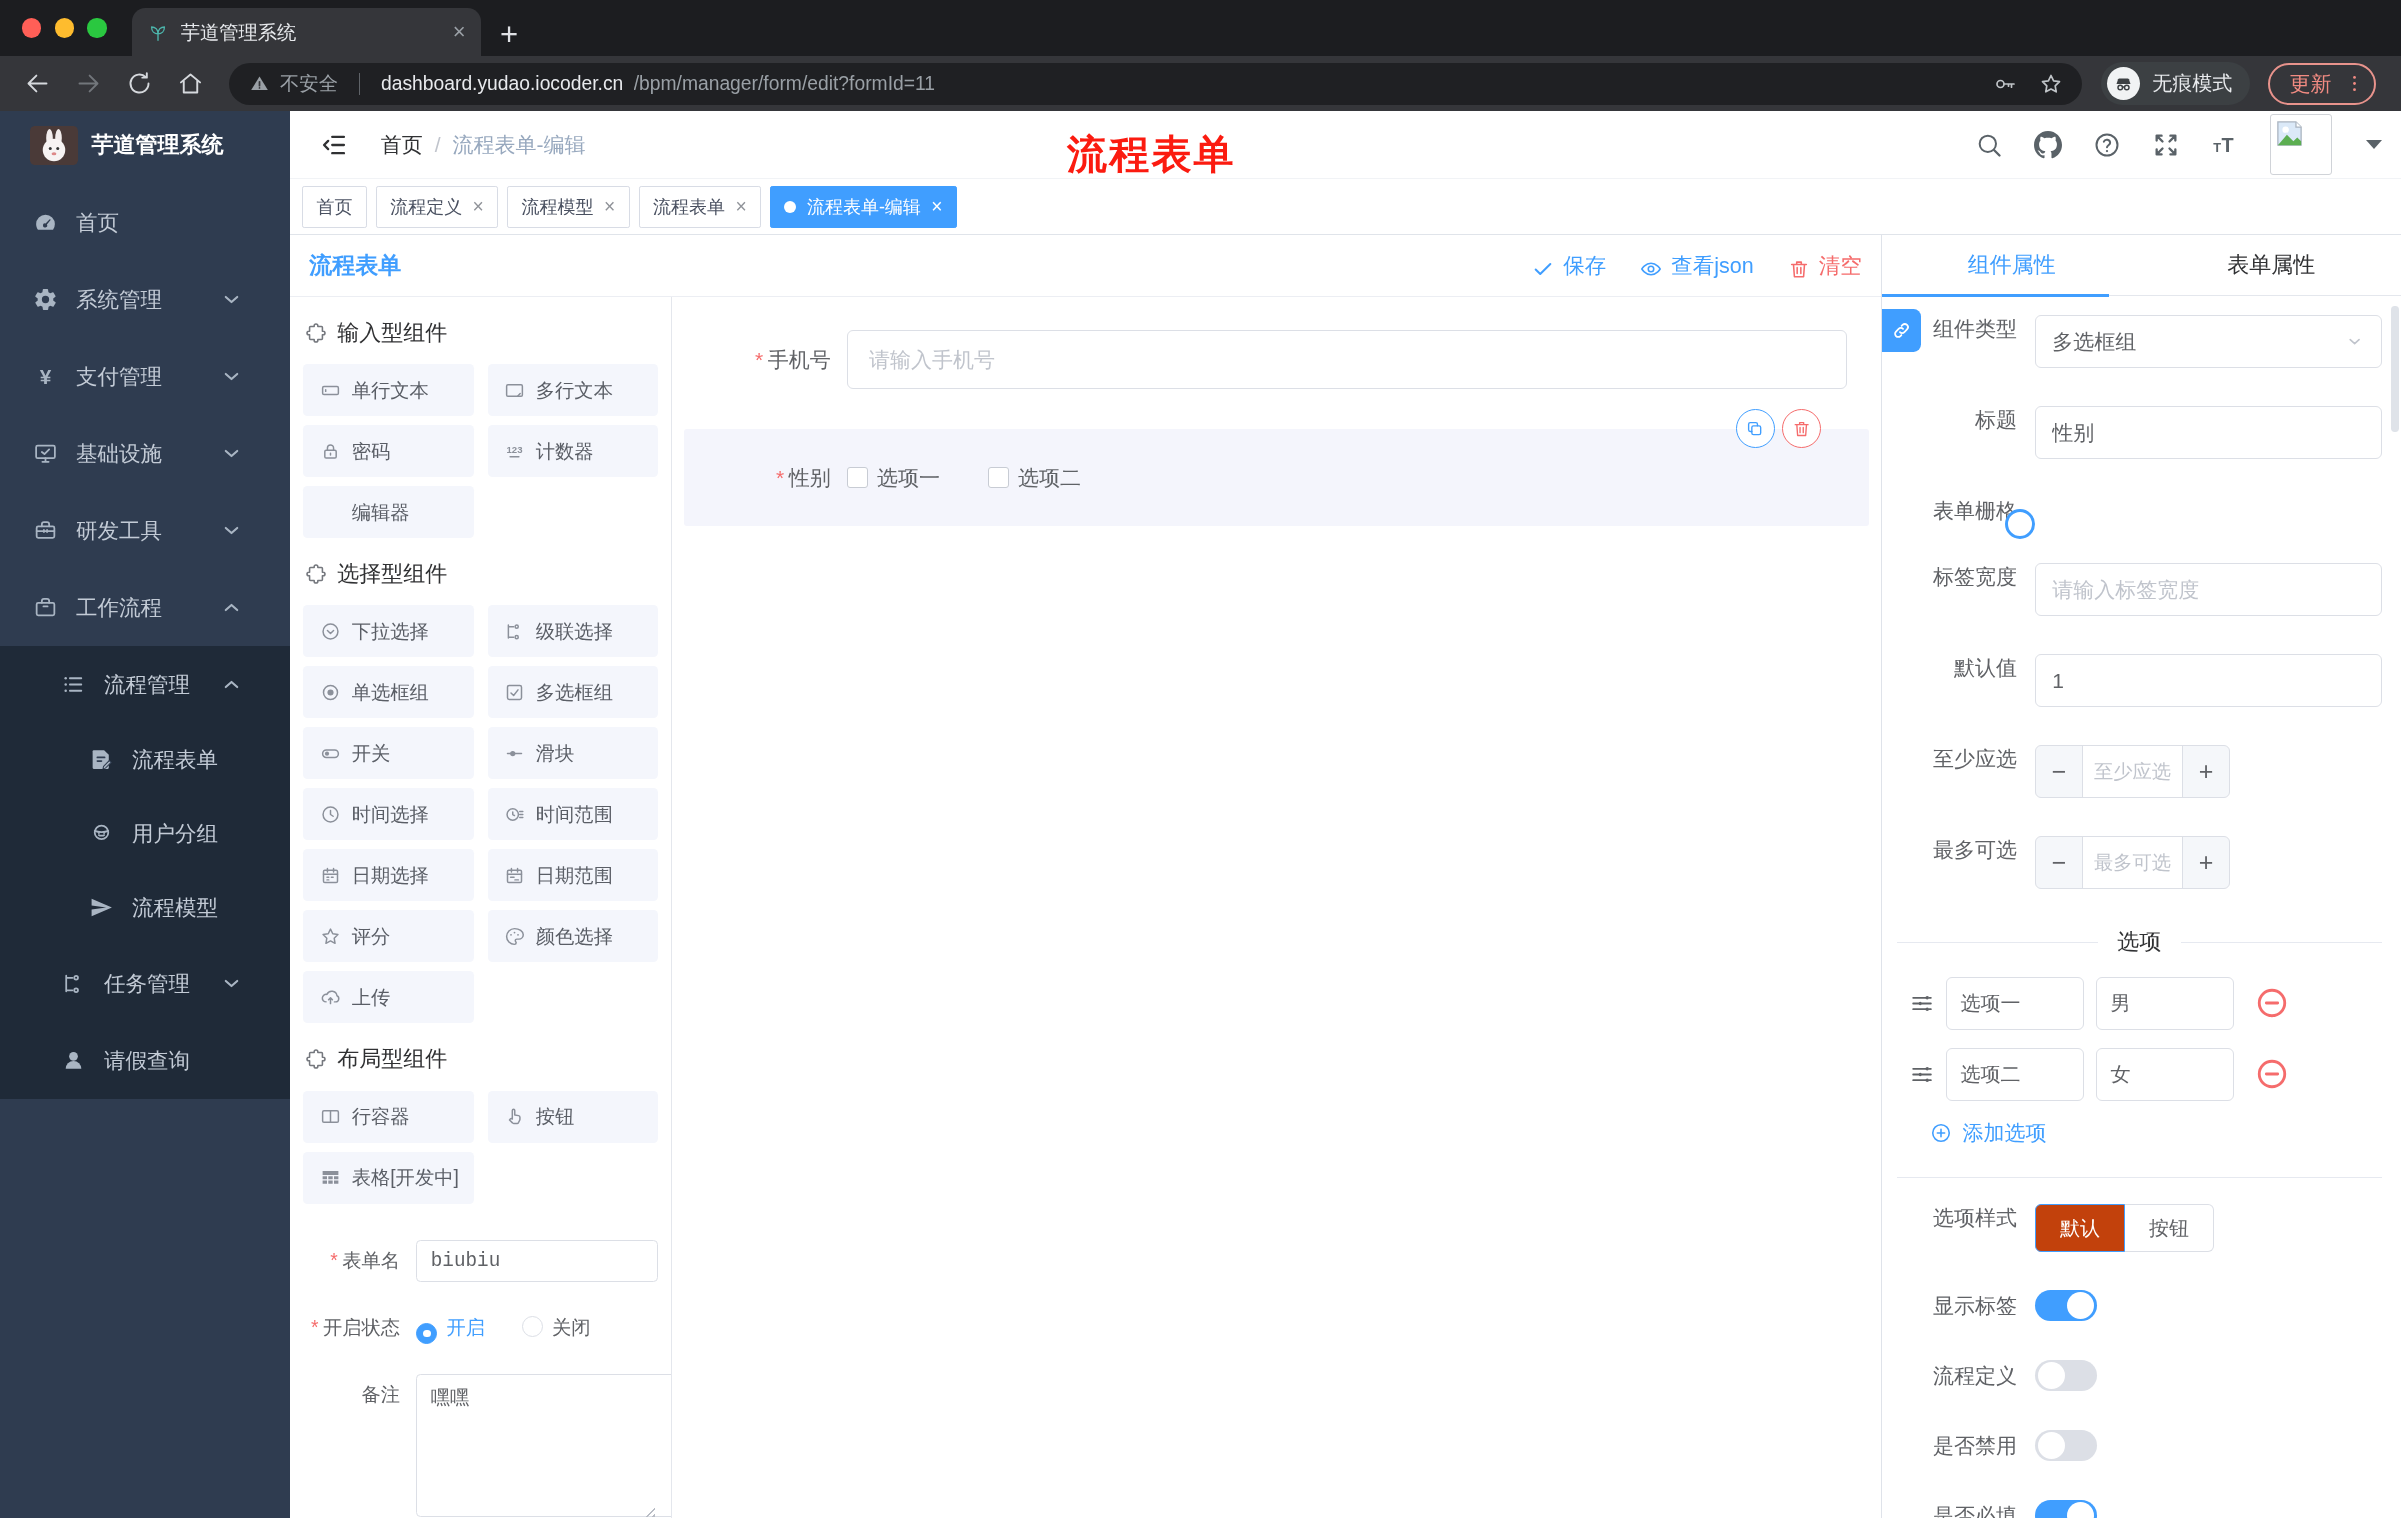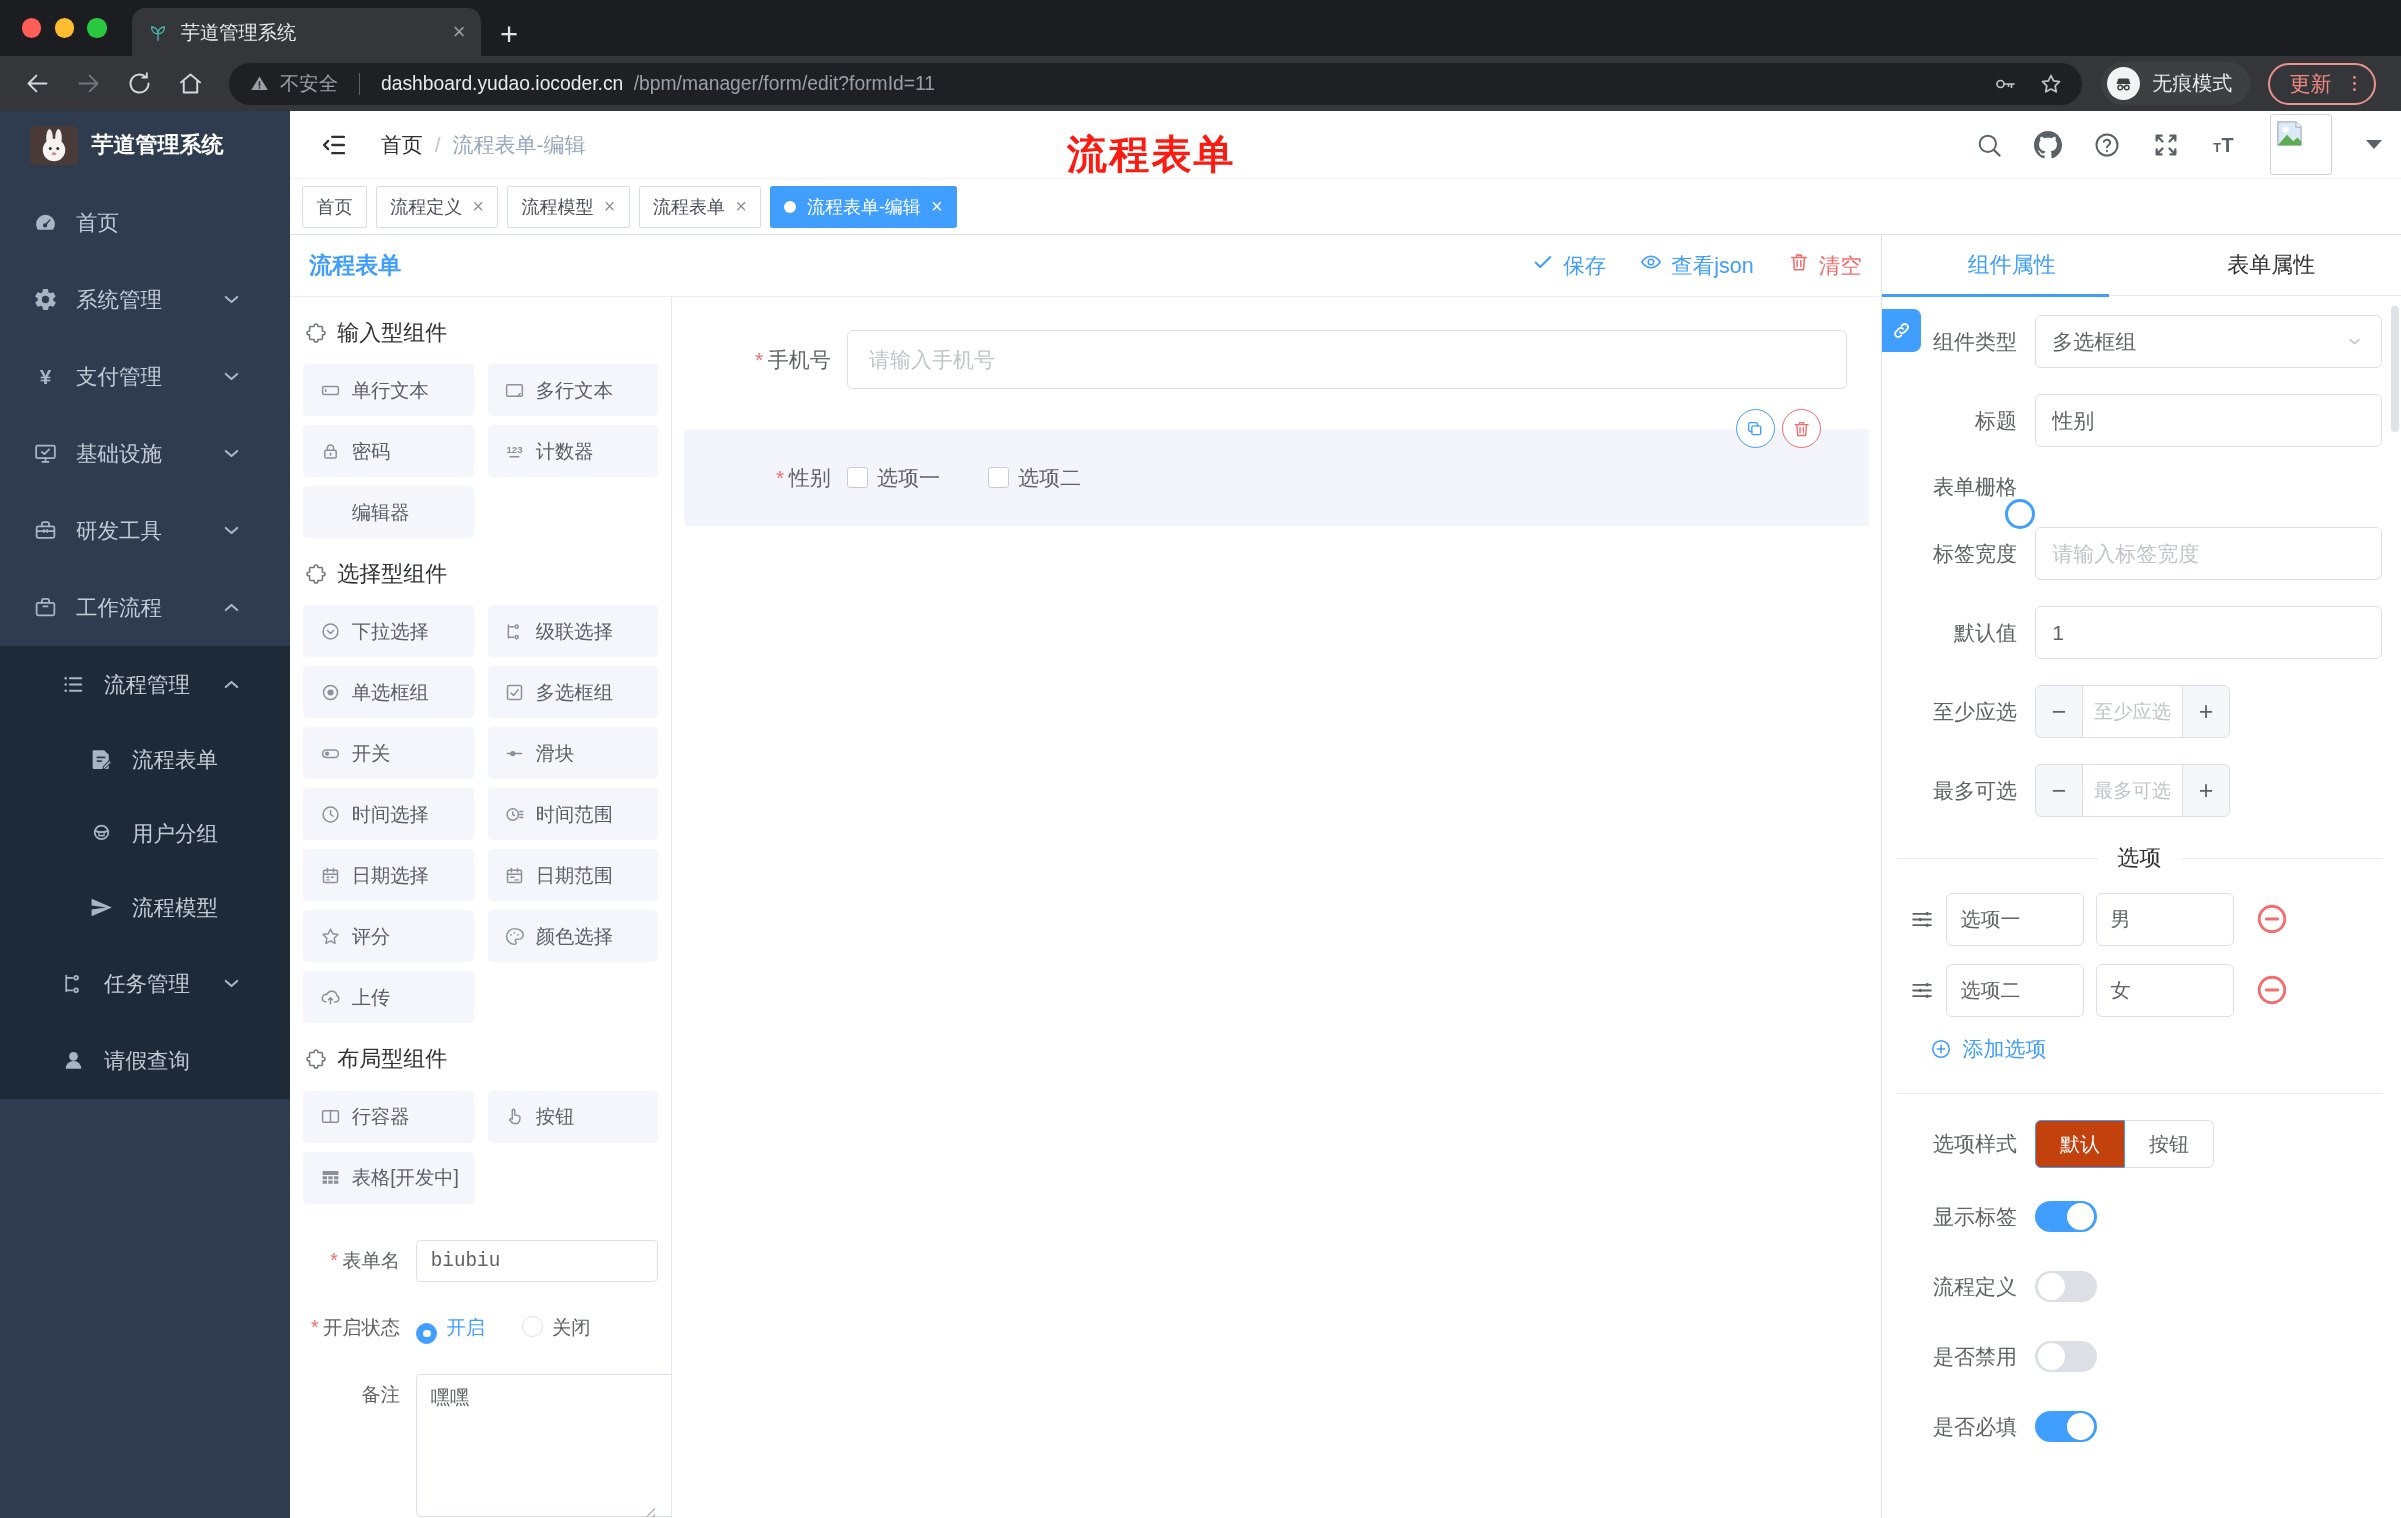--- a/index.html
+++ b/index.html
@@ -70,21 +70,21 @@
   .tag.active{background:#409eff;border-color:#409eff;color:#fff}
   .tag.active .x{color:#fff}
   .tag .dot{width:12px;height:12px;border-radius:50%;background:#fff}
 
   
   .workspace{flex:1;display:flex;min-height:0}
   .designer{flex:1;display:flex;flex-direction:column;min-width:0}
   .dtoolbar{height:62px;display:flex;align-items:center;padding:0 19.3px;border-bottom:0.7px solid #eceef3;flex:none}
   .dt-title{color:#409eff;font-size:23px;font-weight:600}
   .dt-actions{margin-left:auto;display:flex;gap:34px;font-size:21.5px;align-items:center}
-  .act{display:flex;align-items:flex-start;gap:9px;color:#409eff;cursor:pointer}
+  .act{display:flex;align-items:flex-end;gap:9px;color:#409eff;cursor:pointer}
   .act .ic{width:22px;height:22px}
   .act.danger{color:#f56c6c}
   .dbody{flex:1;display:flex;min-height:0}
 
   .palette{width:382px;border-right:0.7px solid #e4e7ed;padding:19.3px 13.4px 0;overflow:hidden;flex:none}
   .psec-title{display:flex;align-items:center;gap:10.4px;font-size:22px;color:#303133;font-weight:500;margin:21px 1.5px 16.3px}
   .psec-title:first-child{margin-top:1.5px}
   .psec-title .ic{width:22px;height:22px;color:#75787e}
   .pgrid{display:grid;grid-template-columns:1fr 1fr;gap:9px 14px}
   .chip{height:52px;background:#f4f6fc;border-radius:4.5px;display:flex;align-items:center;padding-left:16.3px;gap:11px;font-size:19.3px;color:#5a5e66;cursor:grab;white-space:nowrap}
@@ -120,21 +120,21 @@
   
   .props{width:520px;border-left:0.7px solid #dfe3ea;display:flex;flex-direction:column;position:relative;background:#fff;flex:none}
   .ptabs{height:61px;display:flex;border-bottom:1.5px solid #e4e7ed;flex:none}
   .ptab{flex:1;display:flex;align-items:center;justify-content:center;font-size:22px;color:#303133;position:relative;cursor:pointer}
   .ptab.active{color:#409eff}
   .ptab.active::after{content:'';position:absolute;left:0;right:33px;bottom:-1.5px;height:3px;background:#409eff}
   .link-handle{position:absolute;left:0;top:74px;width:39px;height:43px;background:#409eff;border-radius:0 7.4px 7.4px 0;display:flex;align-items:center;justify-content:center;color:#fff;z-index:2}
   .link-handle .ic{width:21px;height:21px}
   .scrollthumb{position:absolute;right:2.2px;top:71px;width:7.4px;height:126px;border-radius:3.7px;background:#dfe3e9}
   .pbody{flex:1;padding:19.3px 19.3px 0 0;overflow:hidden;font-size:21px;color:#606266}
-  .prow2{display:flex;align-items:center;margin-bottom:26px}
+  .prow2{display:flex;align-items:flex-start;margin-bottom:38px}
   .plab2{width:153px;text-align:right;padding-right:18px;flex:none;white-space:nowrap}
   .pctl{flex:1;min-width:0}
   .select,.inp2{height:53px;border:0.7px solid #dcdfe6;border-radius:6px;background:#fff;display:flex;align-items:center;padding:0 16.3px;color:#606266;font-size:21px;width:100%}
   input.inp2{font-family:inherit;outline:none}
   input.inp2::placeholder,.pinput::placeholder,.ptextarea::placeholder{color:#c0c4cc}
   .select .sel-chev{margin-left:auto;width:19.3px;height:19.3px;color:#c0c4cc}
   .slider{position:relative;height:53px}
   .slider .track{position:absolute;left:0;right:12px;top:24.5px;height:6px;border-radius:3px;background:#409eff}
   .slider .mark{position:absolute;left:47%;top:23px;width:9px;height:9px;border-radius:50%;background:#fff}
   .slider .handle{position:absolute;right:0;top:12px;width:30px;height:30px;border-radius:50%;background:#fff;border:3px solid #409eff}

